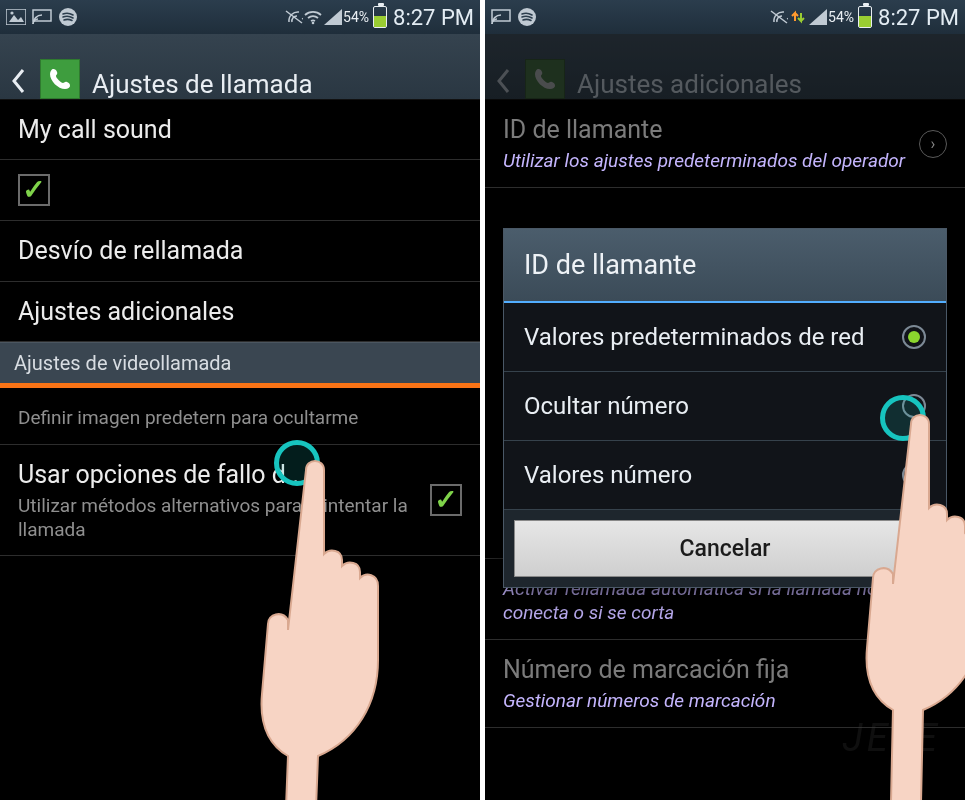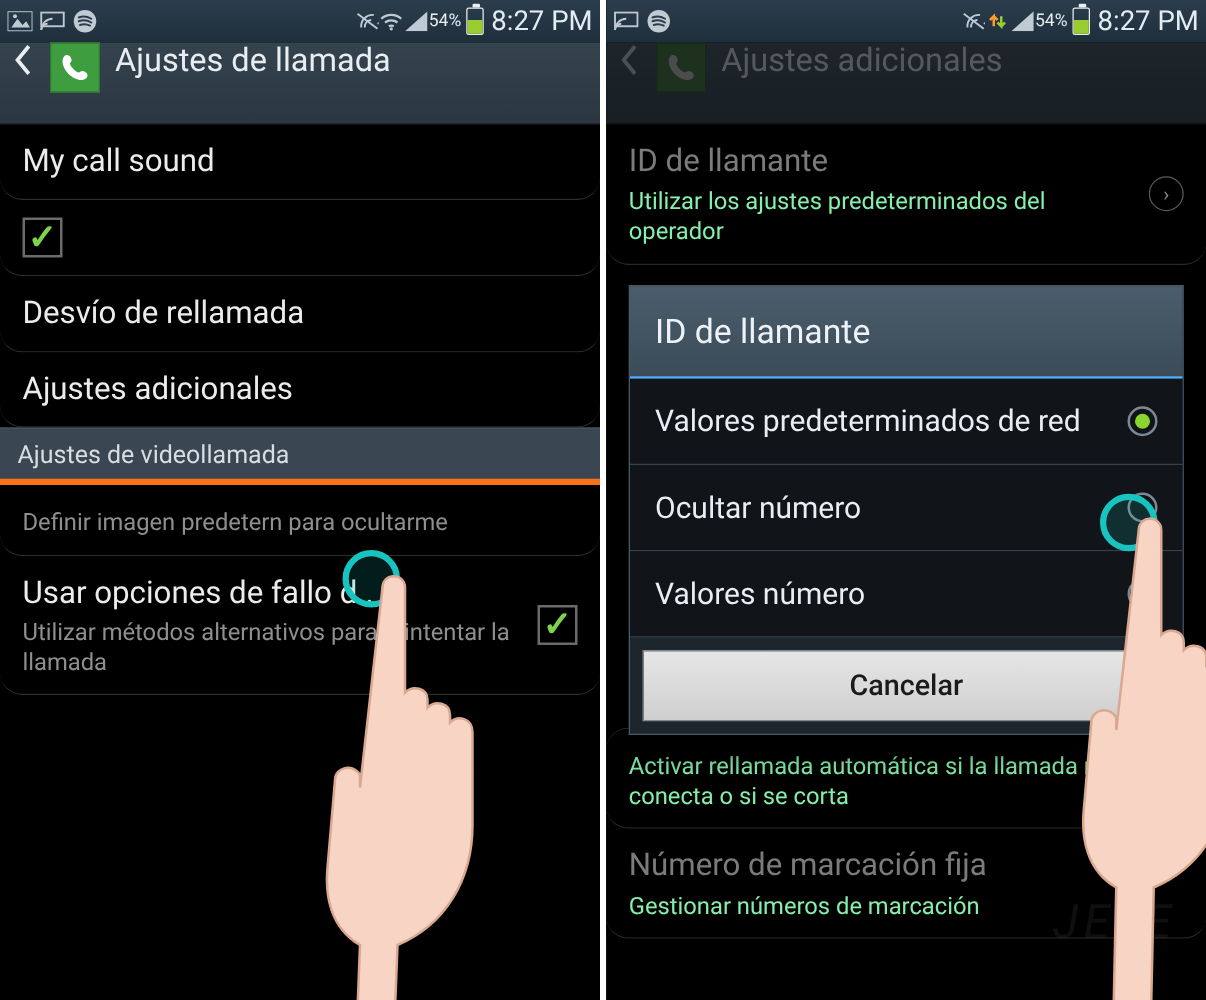--- a/index.html
+++ b/index.html
@@ -13,39 +13,39 @@
   .statusbar .right { display: flex; align-items: center; gap: 0; margin-left: auto; }
   .status-icon { width: 20px; height: 20px; display: flex; align-items: center; justify-content: center; }
   .status-icon svg { display: block; }
   .battery { display: flex; align-items: center; gap: 2px; }
   .battery-pct { font-size: 14px; color: #e9eef2; margin-right:2px;}
   .battery-shape { width: 14px; height: 22px; border: 1.5px solid #e9eef2; border-radius: 2px; position: relative; display:flex; align-items:flex-end;}
   .battery-shape::before { content:""; position:absolute; top:-4px; left:4px; width:6px; height:3px; background:#e9eef2; border-radius:1px;}
   .battery-fill { width: 100%; background: #9acd32; }
   .clock { font-size: 22px; color: #e3ecf3; margin-left: 6px; }
   
-  .actionbar { height: 66px; background: linear-gradient(#35434f, #2a3742); display: flex; align-items: flex-start; padding: 0 10px; gap: 12px; border-bottom: 1px solid #111; }
+  .actionbar { height: 66px; background: linear-gradient(#35434f, #2a3742); display: flex; align-items: flex-end; padding: 0 10px; gap: 12px; border-bottom: 1px solid #111; }
   .actionbar.dimmed { filter: brightness(0.55); }
   .back-chevron { width: 18px; }
   .phone-icon { width: 40px; height: 40px; background: #3e9d3e; display:flex; align-items:center; justify-content:center; border:1px solid #2f7a2f;}
   .phone-icon.dimmed { filter: brightness(0.6) saturate(0.6);}
   .actionbar-title { color: #e8edf2; font-size: 26px; font-weight: 400; }
   .actionbar.dimmed .actionbar-title { color: #98a2ab; }
   
   .list { background: #000; color: #ececec; }
-  .list-item { padding: 14px 18px; border-bottom: 1px solid #2d2d2d; display: flex; align-items: center; gap: 12px; position: relative; border-radius: 18px; }
+  .list-item { padding: 14px 18px; border-bottom: 1px solid #2d2d2d; display: flex; align-items: center; gap: 12px; position: relative; }
   .item-text { flex: 1; min-width: 0; }
   .item-title { font-size: 25px; color: #ececec; line-height: 1.25; white-space: nowrap; overflow: hidden; }
   .item-sub { font-size: 19px; color: #8f8f8f; line-height: 1.25; margin-top: 4px; }
   .checkbox { width: 32px; height: 32px; border: 2px solid #6b6b6b; display: flex; align-items: center; justify-content: center; flex: 0 0 auto;}
   .checkbox.checked::after { content: "✓"; color: #7fd34a; font-size: 28px; font-weight: bold; line-height: 1; }
   .section-header { padding: 8px 14px; background: #3a4651; color: #d8dde2; font-size: 20px; border-top: 1px solid #4b5660; border-bottom: 5px solid #f97316; }
   
   .dimmed-list .item-title { color: #7b7b7b; }
-  .dimmed-list .item-sub { color: #86efac; }
+  .dimmed-list .item-sub { color: #c4b5fd; font-style: italic; }
   .more-chevron { width: 28px; height: 28px; border: 1.5px solid #5a5a5a; border-radius: 50%; display:flex; align-items:center; justify-content:center; color:#888; flex:0 0 auto;}
   
   .dialog { position: absolute; left: 18px; right: 18px; top: 228px; background: #1e262d; border: 1px solid #4a5866; box-shadow: 0 8px 30px rgba(0,0,0,0.7); }
   .dialog-header { padding: 20px 20px; color: #eef2f6; font-size: 27px; background: linear-gradient(#4b5d6c, #3b4b58); border-bottom: 2px solid #52aeff; }
   .dialog-option { padding: 20px 20px; display: flex; align-items: center; gap: 12px; border-bottom: 1px solid #36424c; color: #e9eef3; font-size: 24px; background:#111419;}
   .dialog-option .label { flex: 1; }
   .radio { width: 24px; height: 24px; border: 2px solid #7c8995; border-radius: 50%; display: flex; align-items: center; justify-content: center; flex:0 0 auto;}
   .radio.selected::after { content:""; width: 12px; height: 12px; background: #8bd62e; border-radius: 50%; }
   .dialog-cancel { padding: 14px; text-align: center; background: linear-gradient(#e6e6e6,#cfcfcf); color: #1b1b1b; font-size: 23px; font-weight: 500; margin: 10px; border: 1px solid #888; }
   

